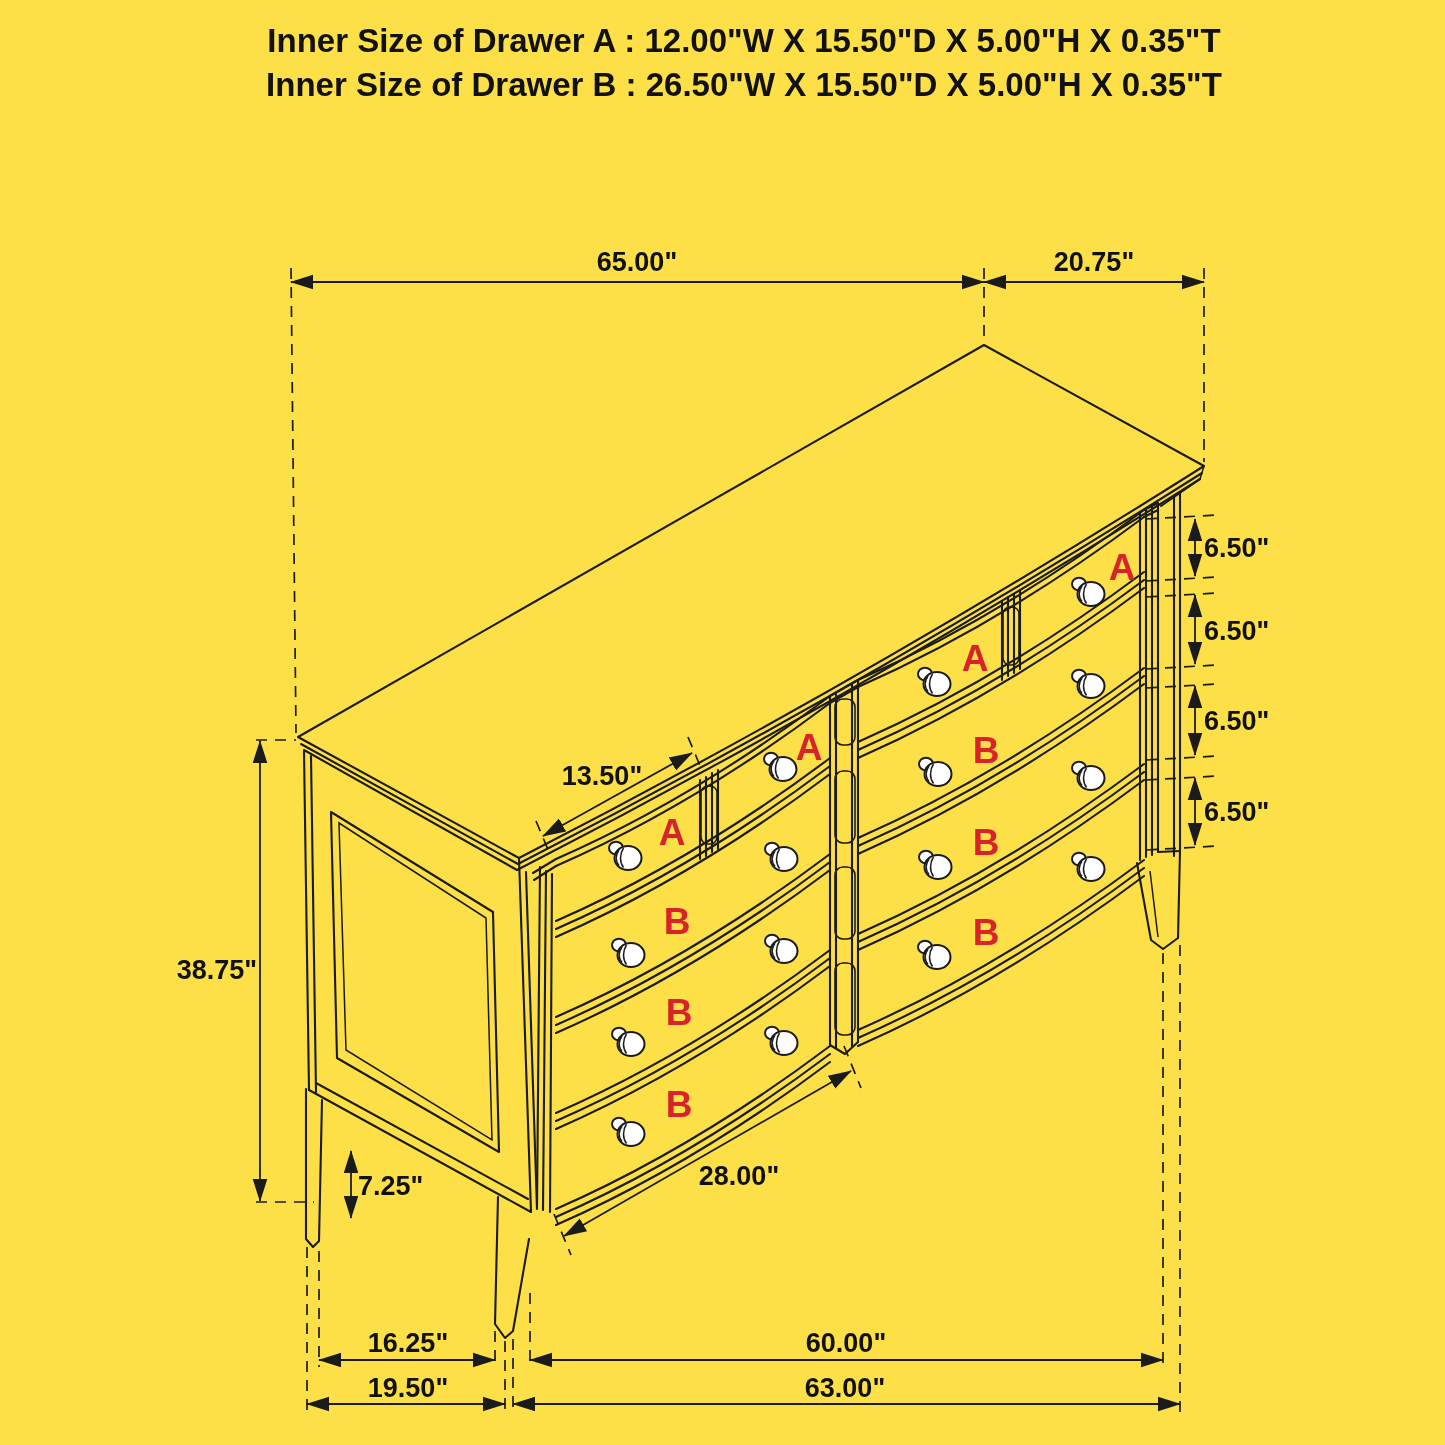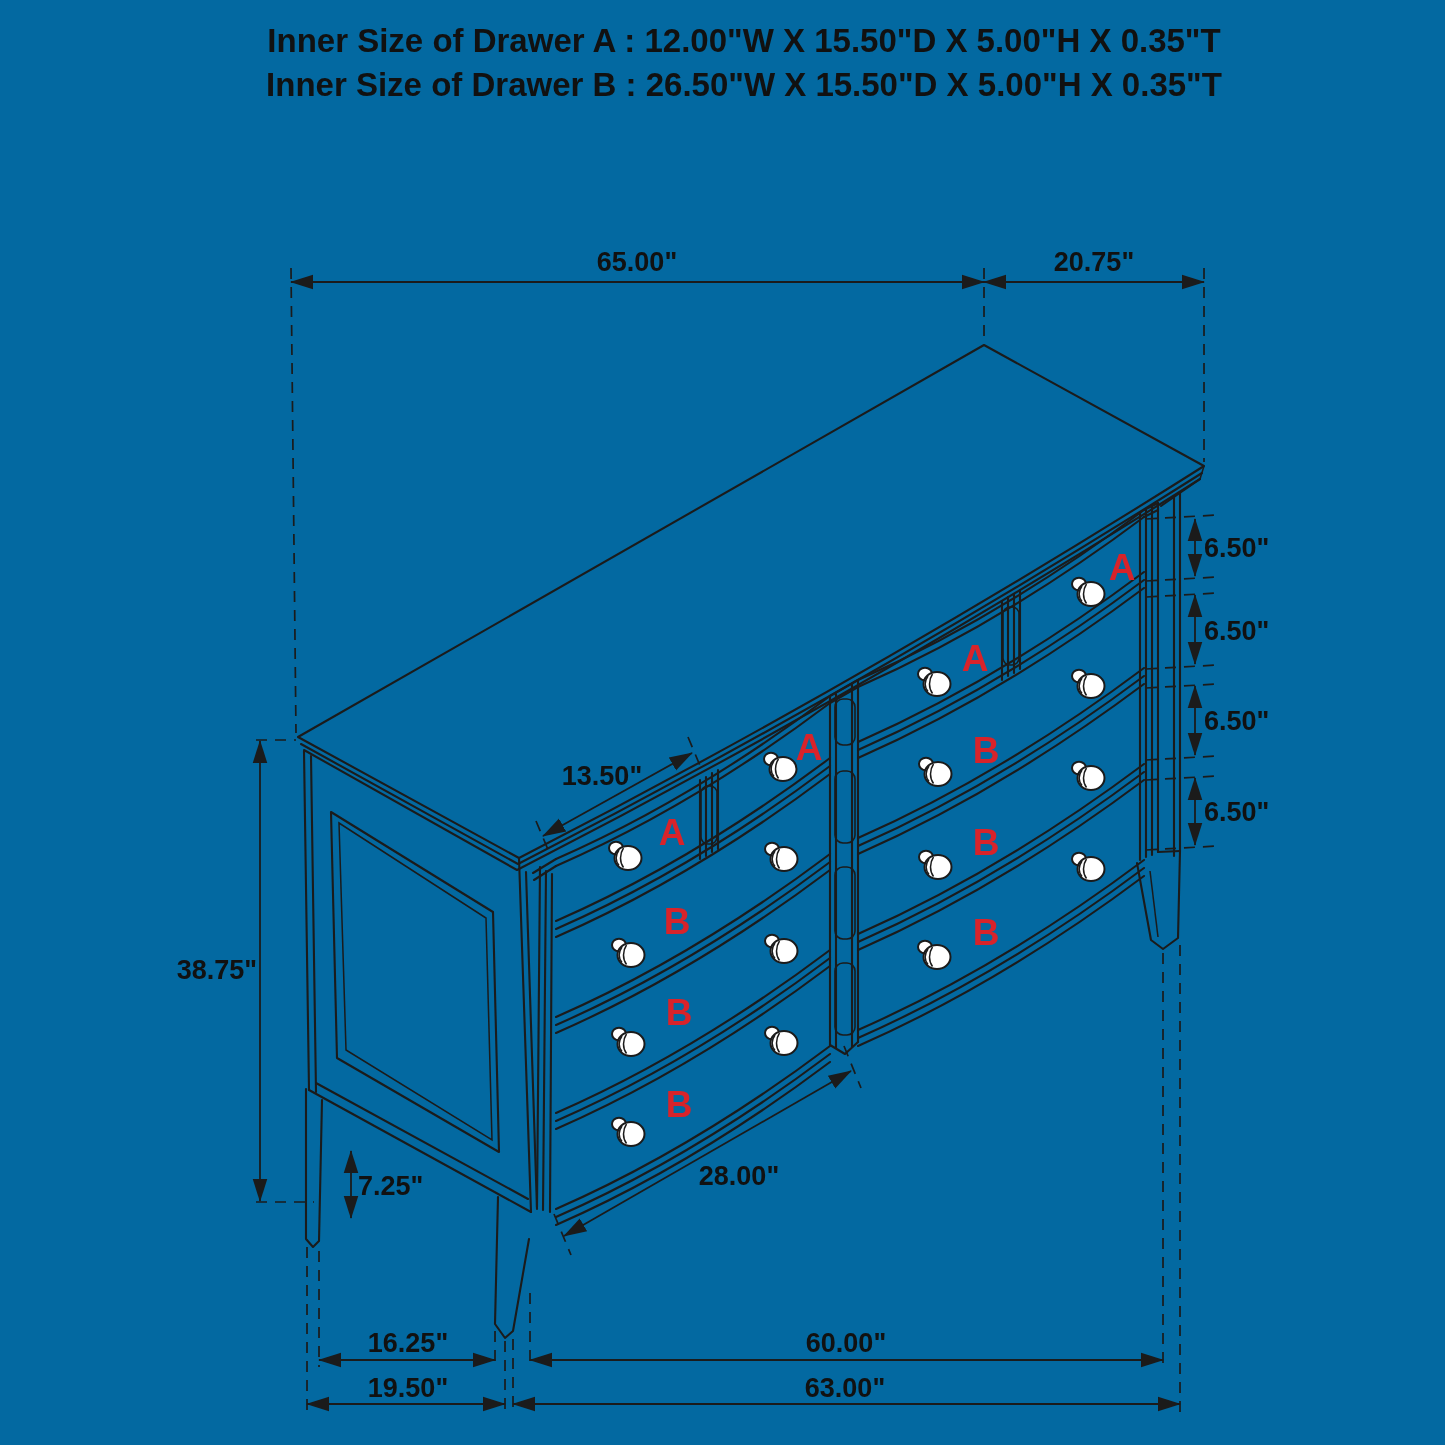--- a/index.html
+++ b/index.html
@@ -1,16 +1,16 @@
 <!DOCTYPE html>
 <html><head>
 <meta charset="utf-8">
 <style>
   html,body{margin:0;padding:0;background:#ffffff;}
-  .stage{position:relative;width:1445px;height:1445px;background:#0369a1;overflow:hidden;}
+  .stage{position:relative;width:1445px;height:1445px;background:#fde047;overflow:hidden;}
   svg{display:block;}
   .draw{fill:none;stroke:#1b1b1b;stroke-width:2.1;stroke-linejoin:round;stroke-linecap:round;}
   .thin{fill:none;stroke:#1b1b1b;stroke-width:1.5;}
   .dim{fill:none;stroke:#1b1b1b;stroke-width:1.8;}
   .dash{fill:none;stroke:#1b1b1b;stroke-width:1.7;stroke-dasharray:11 8;}
   .knob{fill:#ffffff;stroke:#1b1b1b;stroke-width:2;}
   .bevel{fill:none;stroke:#1b1b1b;stroke-width:1.6;}
   .lbl{font:bold 27px "Liberation Sans", sans-serif;fill:#111;}
   .title{font:bold 33px "Liberation Sans", sans-serif;fill:#111;}
   .dletter{font:bold 37px "Liberation Sans", sans-serif;}

